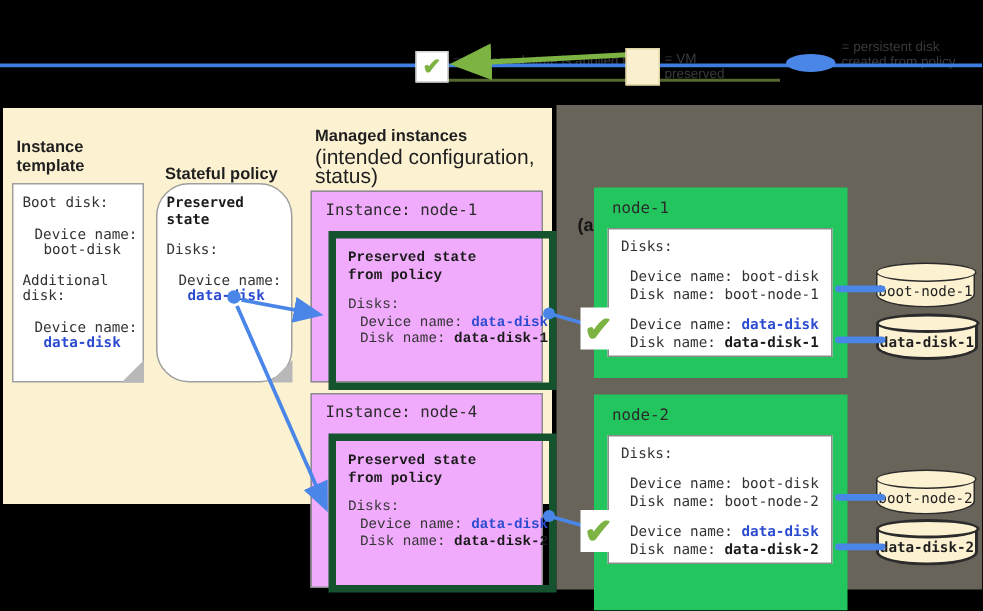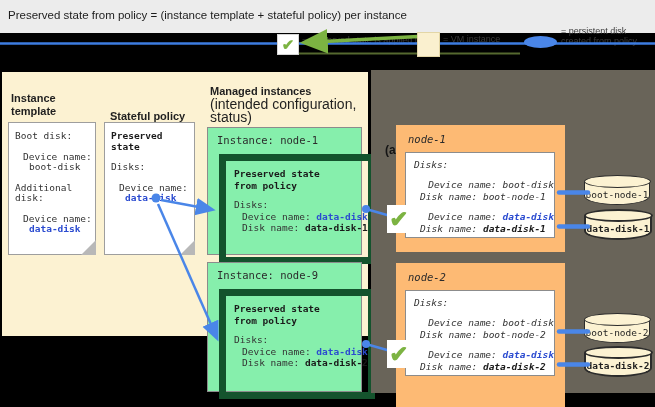--- a/index.html
+++ b/index.html
@@ -36,34 +36,34 @@
               border-style:solid;border-width:0 0 15px 15px;
               border-color:transparent transparent #b8b8b8 transparent;}
   .doc .body{padding:8px 0 0 6px;font-size:9.5px;line-height:10.5px;color:#333;}
   .doc .gap{margin-top:10px;}
   .ind1{padding-left:8px;}
   .ind2{padding-left:14px;}
   .v-blue{color:#2b4bd0;font-weight:bold;}
   .v-bold{color:#1a1a1a;font-weight:bold;}
 
   
-  .mi{position:absolute;background:#86efac;border:1px solid #8c8c8c;}
+  .mi{position:absolute;background:#f0abfc;border:1px solid #8c8c8c;}
   .mi .mi-title{position:absolute;left:9px;top:6px;font-size:10.5px;color:#2b2b2b;}
-  .mi .inner{position:absolute;left:11px;top:26px;width:134px;height:87px;border:7px solid #14532d;
-             padding:7px 0 2px 8px;box-sizing:content-box;font-size:9.5px;line-height:11.5px;color:#333;}
+  .mi .inner{position:absolute;left:11px;top:26px;width:134px;height:87px;border:5px solid #14532d;
+             padding:7px 0 2px 8px;box-sizing:content-box;font-size:9.5px;line-height:11.5px;color:#333;font-family:Liberation Mono, monospace;}
   .mi .inner .b{font-weight:bold;color:#1a1a1a;}
   .mi .inner .gap{margin-top:8px;}
 
   
-  .vm{position:absolute;background:#fdba74;font-style:italic;}
+  .vm{position:absolute;background:#22c55e;}
   .vm .vm-title{position:absolute;left:12px;top:8px;font-size:10.5px;color:#2b2b2b;}
   .vm .inner{position:absolute;left:9px;top:27px;width:150px;height:86px;background:#fff;
              border:1px solid #8c8c8c;padding:6px 0 0 8px;box-sizing:border-box;
              font-size:9.5px;line-height:12px;color:#333;}
-  .vm .inner .gap{margin-top:8px;text-align:right;}
+  .vm .inner .gap{margin-top:8px;}
   .vm .row{padding-left:6px;}
 
   .dark-head{position:absolute;left:14px;font-weight:bold;font-size:12px;color:#141414;line-height:16px;}
 
   
   .cyl{position:absolute;width:64px;height:22px;background:#fcf2d2;
        border:1.5px solid #2b2b2b;border-top:none;
        border-radius:0 0 50% 50% / 0 0 9px 9px;
        text-align:center;font-size:9.5px;color:#1f1f1f;line-height:26px;}
   .cyl::before{content:"";position:absolute;top:-7px;left:-1.5px;right:-1.5px;height:13px;
@@ -76,50 +76,47 @@
   .check-sq{position:absolute;width:24px;height:28px;background:#fff;z-index:6;text-align:center;}
   .check-sq span{color:#7cb342;font-size:23px;line-height:28px;font-weight:bold;}
 
   svg.overlay{position:absolute;left:0;top:0;z-index:5;pointer-events:none;}
 </style>
 </head>
 <body>
 
 <div class="stage">
 
-  <div class="titlebar">
-    <div class="t">Preserved state from policy = (instance template + stateful policy) per instance</div>
-  </div>
 
   <div class="lg-check"><span>✔</span></div>
   <div class="lg-box"></div>
   <div class="lg-oval"></div>
   <div class="lg-label lg1">= preserved state is applied to a VM</div>
-  <div class="lg-label lg2">= VM instance</div>
+  <div class="lg-label lg2">= VM preserved</div>
   <div class="lg-label lg3">= persistent disk created from policy</div>
 
   <div class="panel-beige">
 
     <div class="colhead" style="left:9px;top:20px;width:72px;">Instance template</div>
 
     <div class="doc mono" style="left:6px;top:50px;width:86px;height:131px;">
       <div class="body">
         <div>Boot disk:</div>
         <div class="gap ind1">Device name:</div>
         <div class="ind2">boot-disk</div>
         <div class="gap">Additional</div>
         <div>disk:</div>
         <div class="gap ind1">Device name:</div>
         <div class="ind2 v-blue">data-disk</div>
       </div>
     </div>
 
     <div class="colhead" style="left:108px;top:38px;">Stateful policy</div>
 
-    <div class="doc mono" style="left:102px;top:50px;width:89px;height:131px;">
+    <div class="doc mono" style="left:102px;top:50px;width:89px;height:131px;border-radius:22px;">
       <div class="body">
         <div class="v-bold">Preserved</div>
         <div class="v-bold">state</div>
         <div class="gap">Disks:</div>
         <div class="gap ind1">Device name:</div>
         <div class="ind2 v-blue">data-disk</div>
       </div>
     </div>
 
     <div class="colhead" style="left:208px;top:13px;width:152px;">
@@ -132,21 +129,21 @@
       <div class="inner">
         <div class="b">Preserved state</div>
         <div class="b">from policy</div>
         <div class="gap">Disks:</div>
         <div class="ind1"><span>Device name: </span><span class="v-blue">data-disk</span></div>
         <div class="ind1"><span>Disk name: </span><span class="v-bold">data-disk-1</span></div>
       </div>
     </div>
 
     <div class="mi mono" style="left:205px;top:190px;width:153px;height:128px;">
-      <div class="mi-title">Instance: node-9</div>
+      <div class="mi-title">Instance: node-4</div>
       <div class="inner">
         <div class="b">Preserved state</div>
         <div class="b">from policy</div>
         <div class="gap">Disks:</div>
         <div class="ind1"><span>Device name: </span><span class="v-blue">data-disk</span></div>
         <div class="ind1"><span>Disk name: </span><span class="v-bold">data-disk-2</span></div>
       </div>
     </div>
   </div>
 

